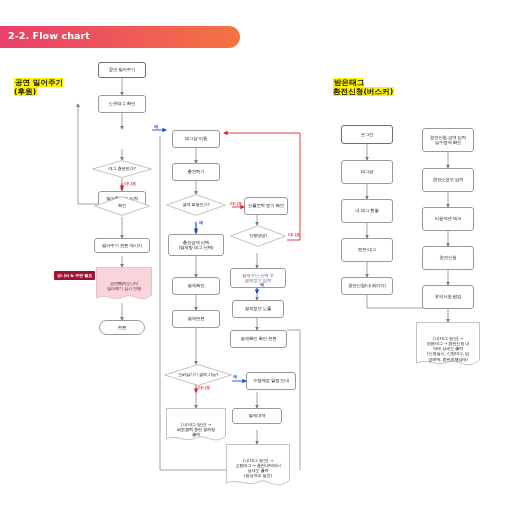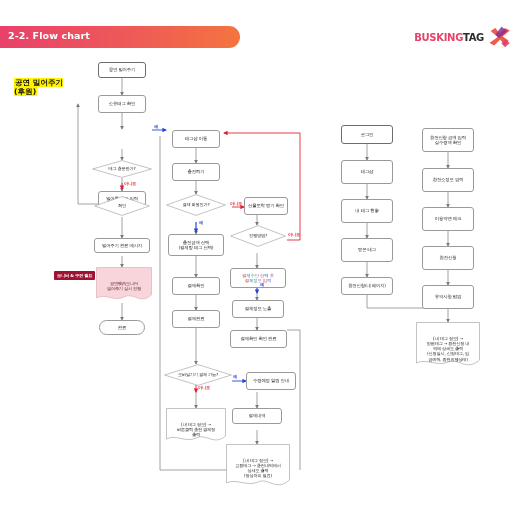--- a/index.html
+++ b/index.html
@@ -93,33 +93,25 @@
   svg.wires { position: absolute; left: 0; top: 0; width: 520px; height: 520px; pointer-events: none; }
 </style>
 </head>
 <body>
 
 <div id="page">
 
   <div class="banner"></div>
   <div class="banner-title">2-2. Flow chart</div>
 
-  <div class="logo-wrap">
-    <div class="logo-text">
-      <span class="b1">BUSKING</span><span class="b3">TAG</span>
-    </div>
-    <svg class="logo-x" viewBox="0 0 40 40">
-      <path d="M6 10 L18 20 L4 30 L12 34 L22 24 L30 34 L36 26 L26 19 L38 9 L30 5 L21 14 L14 5 Z" fill="#ef5b4d"></path>
-      <path d="M24 3 L34 10 L20 22 L14 16 Z" fill="#8e2f8e" opacity="0.85"></path>
-      <path d="M30 24 L38 30 L30 37 L24 31 Z" fill="#e0406e" opacity="0.9"></path>
-    </svg>
-  </div>
 
   <div class="sec-title" id="sec-left"><span>공연 밀어주기
 (후원)</span></div>
+  <div class="sec-title" id="sec-right"><span>받은태그
+환전신청(버스커)</span></div>
 
   <svg class="wires">
     <defs>
       <marker id="ag" markerWidth="5" markerHeight="5" refX="4" refY="2.5" orient="auto">
         <path d="M0,0 L5,2.5 L0,5 z" fill="#7a7a7a"></path>
       </marker>
       <marker id="ar" markerWidth="5" markerHeight="5" refX="4" refY="2.5" orient="auto">
         <path d="M0,0 L5,2.5 L0,5 z" fill="#e11d2e"></path>
       </marker>
       <marker id="ab" markerWidth="5" markerHeight="5" refX="4" refY="2.5" orient="auto">

